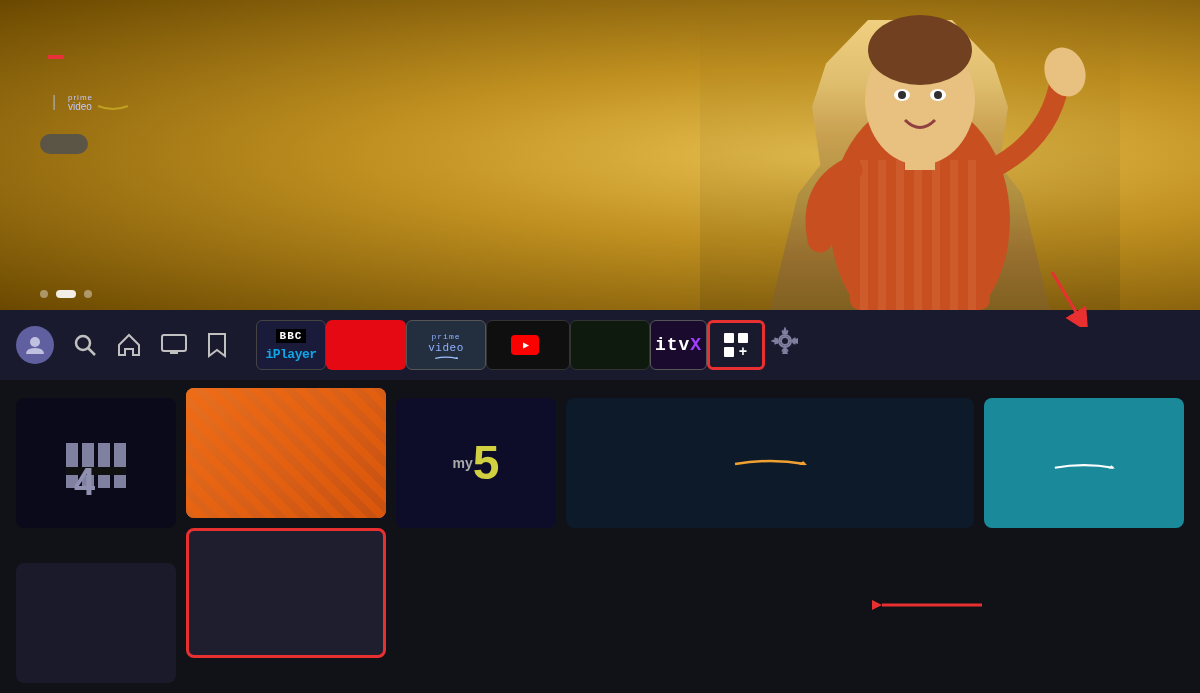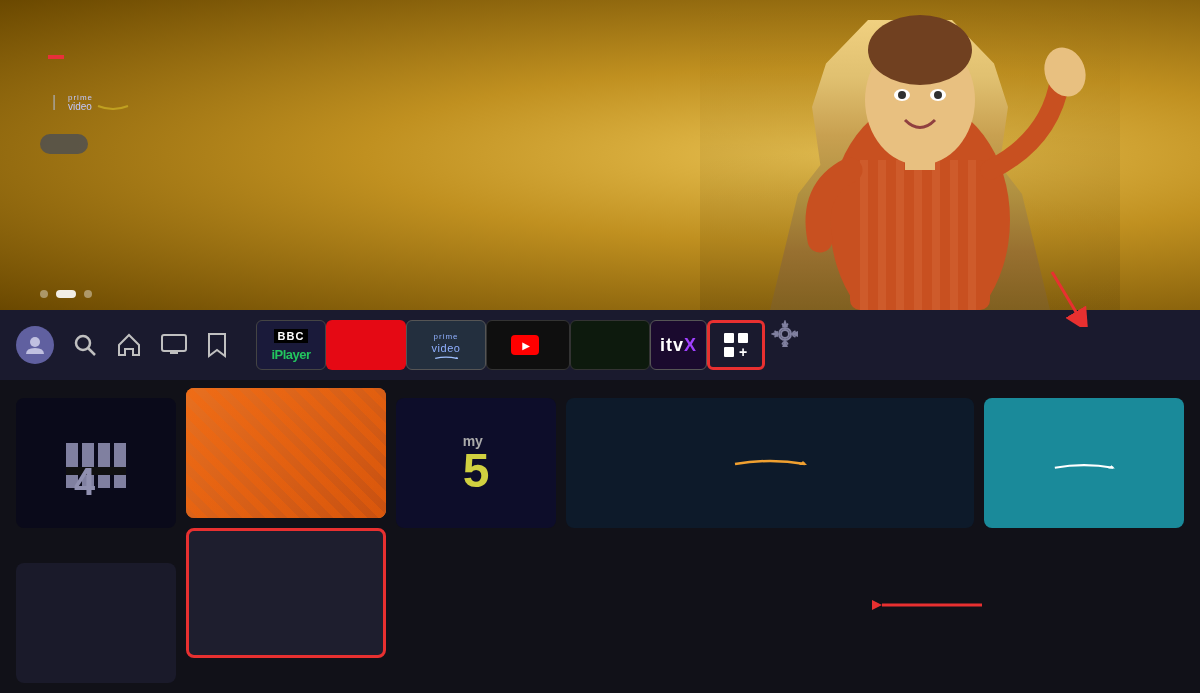--- a/index.html
+++ b/index.html
@@ -191,22 +191,24 @@
       border-radius: 50%;
       background: #6060a0;
       display: flex;
       align-items: center;
       justify-content: center;
       font-size: 22px;
     }
 
     #nav-apps {
       display: flex;
+      align-items: center;
       gap: 0;
       flex: 1;
+      font-family: Liberation Mono, monospace;
     }
 
     .nav-app-tile {
       height: 50px;
       border-radius: 6px;
       display: flex;
       align-items: center;
       justify-content: center;
       cursor: pointer;
       flex-shrink: 0;
@@ -553,22 +555,22 @@
     }
     .prime-v-logo .p3 {
       width: 36px;
       height: 3px;
       margin-top: 1px;
     }
 
     
     .my5-logo {
       display: flex;
-      flex-direction: column;
-      align-items: flex-start;
+      flex-direction: row;
+      align-items: center;
     }
     .my5-m {
       font-size: 14px;
       font-weight: 700;
       color: #aaa;
     }
     .my5-5 {
       font-size: 48px;
       font-weight: 900;
       color: #d0d040;
@@ -699,21 +701,21 @@
       <svg width="22" height="26" viewBox="0 0 22 26">
         <path d="M3 2 L19 2 L19 24 L11 18 L3 24 Z" stroke="#c0c0c0" stroke-width="2" fill="none"></path>
       </svg>
     </div>
   </div>
 
   <div id="nav-apps">
 
     <div class="nav-app-tile" id="app-bbc">
       <div class="bbc-block">BBC</div>
-      <div style="font-size:13px;font-weight:900;color:#22c55e;letter-spacing:-0.5px;">iPlayer</div>
+      <div style="font-size:13px;font-weight:900;color:#0ea5e9;letter-spacing:-0.5px;">iPlayer</div>
     </div>
 
     <div class="nav-app-tile" id="app-netflix">
       <span class="netflix-n"></span>
     </div>
 
     <div class="nav-app-tile" id="app-prime">
       <div class="prime-v-logo">
         <span class="p1">prime</span>
         <span class="p2">video</span>

